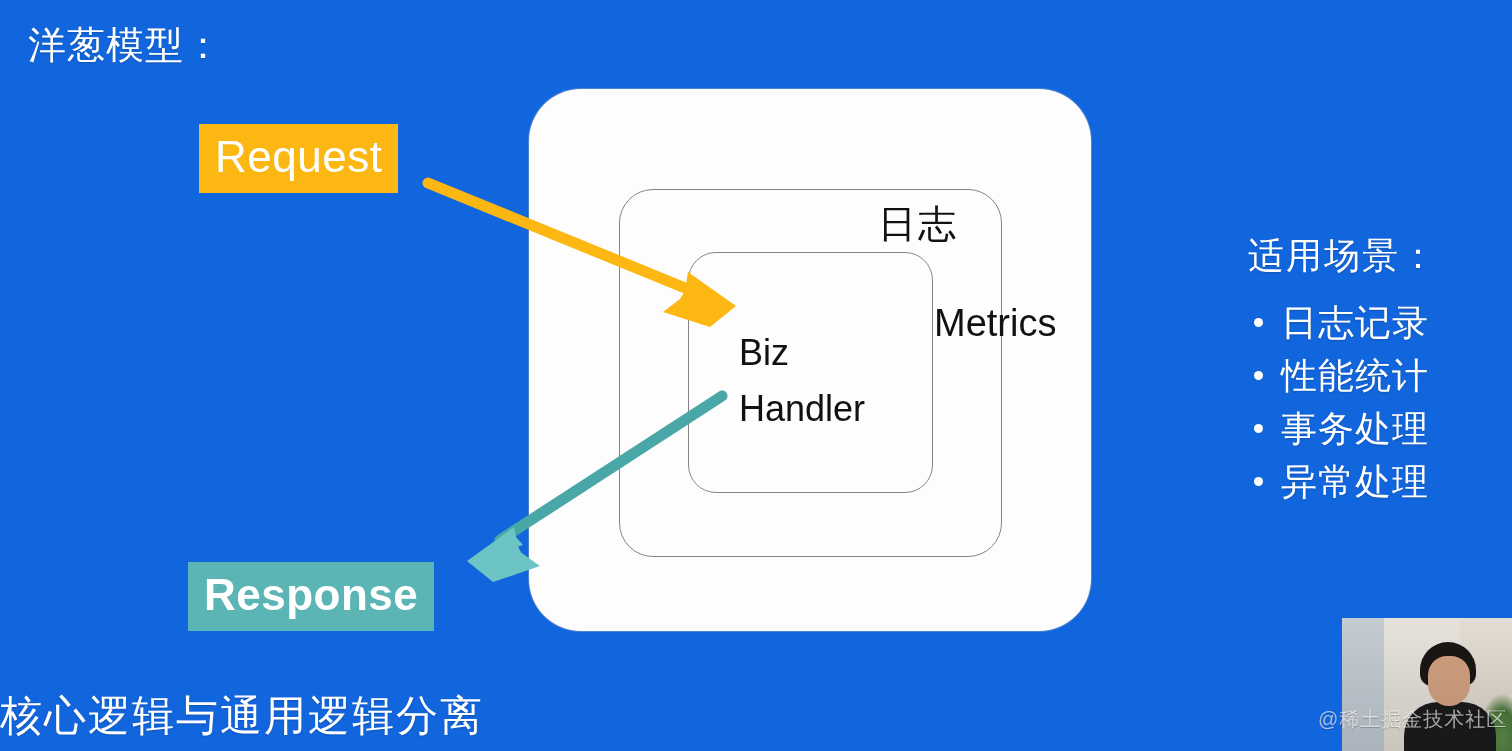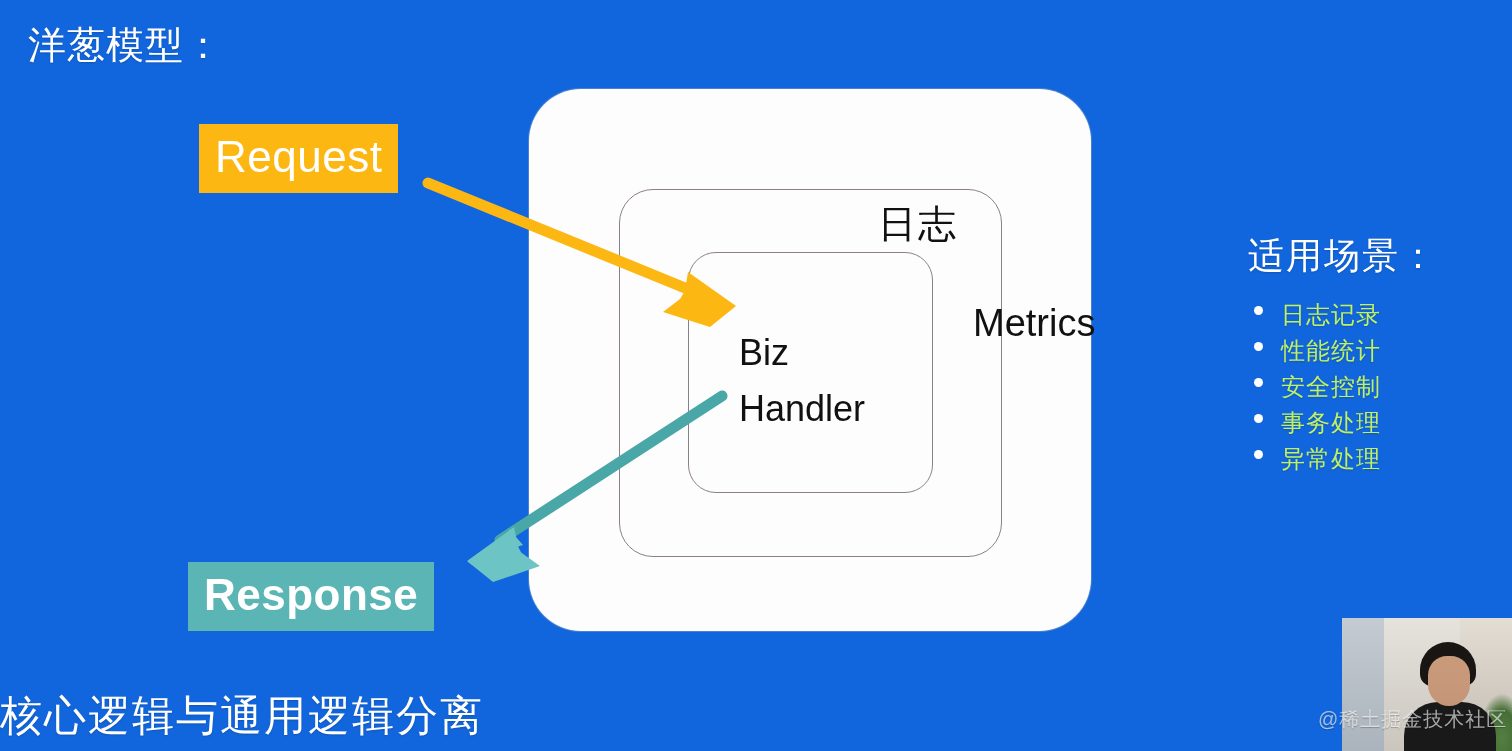--- a/index.html
+++ b/index.html
@@ -70,21 +70,20 @@
     white-space: nowrap;
   }
   .label-metrics {
     position: absolute;
     left: 314px;
     top: 112px;
     font-size: 38px;
     color: #111111;
     white-space: nowrap;
     letter-spacing: 0px;
-    padding-left: 39px;
   }
   .label-biz {
     position: absolute;
     left: 50px;
     top: 72px;
     font-size: 36px;
     color: #111111;
     line-height: 1.55;
     white-space: nowrap;
   }
@@ -151,22 +150,22 @@
     width: 9px;
     height: 9px;
     border-radius: 50%;
     background: #ffffff;
     flex: 0 0 auto;
     position: relative;
     top: -8px;
     margin-left: 6px;
   }
   .scenario-text {
-    font-size: 24px;
-    color: #bef264;
+    font-size: 36px;
+    color: #ffffff;
     letter-spacing: 1px;
     white-space: nowrap;
     text-shadow: 0 1px 2px rgba(0,0,0,0.18);
   }
 
   
   #caption {
     position: absolute;
     left: 0;
     top: 688px;
@@ -280,24 +279,20 @@
       <li>
         <span class="bullet-dot"></span>
         <span class="scenario-text">日志记录</span>
       </li>
       <li>
         <span class="bullet-dot"></span>
         <span class="scenario-text">性能统计</span>
       </li>
       <li>
         <span class="bullet-dot"></span>
-        <span class="scenario-text">安全控制</span>
-      </li>
-      <li>
-        <span class="bullet-dot"></span>
         <span class="scenario-text">事务处理</span>
       </li>
       <li>
         <span class="bullet-dot"></span>
         <span class="scenario-text">异常处理</span>
       </li>
     </ul>
   </div>
 
   <div id="caption">核心逻辑与通用逻辑分离</div>

